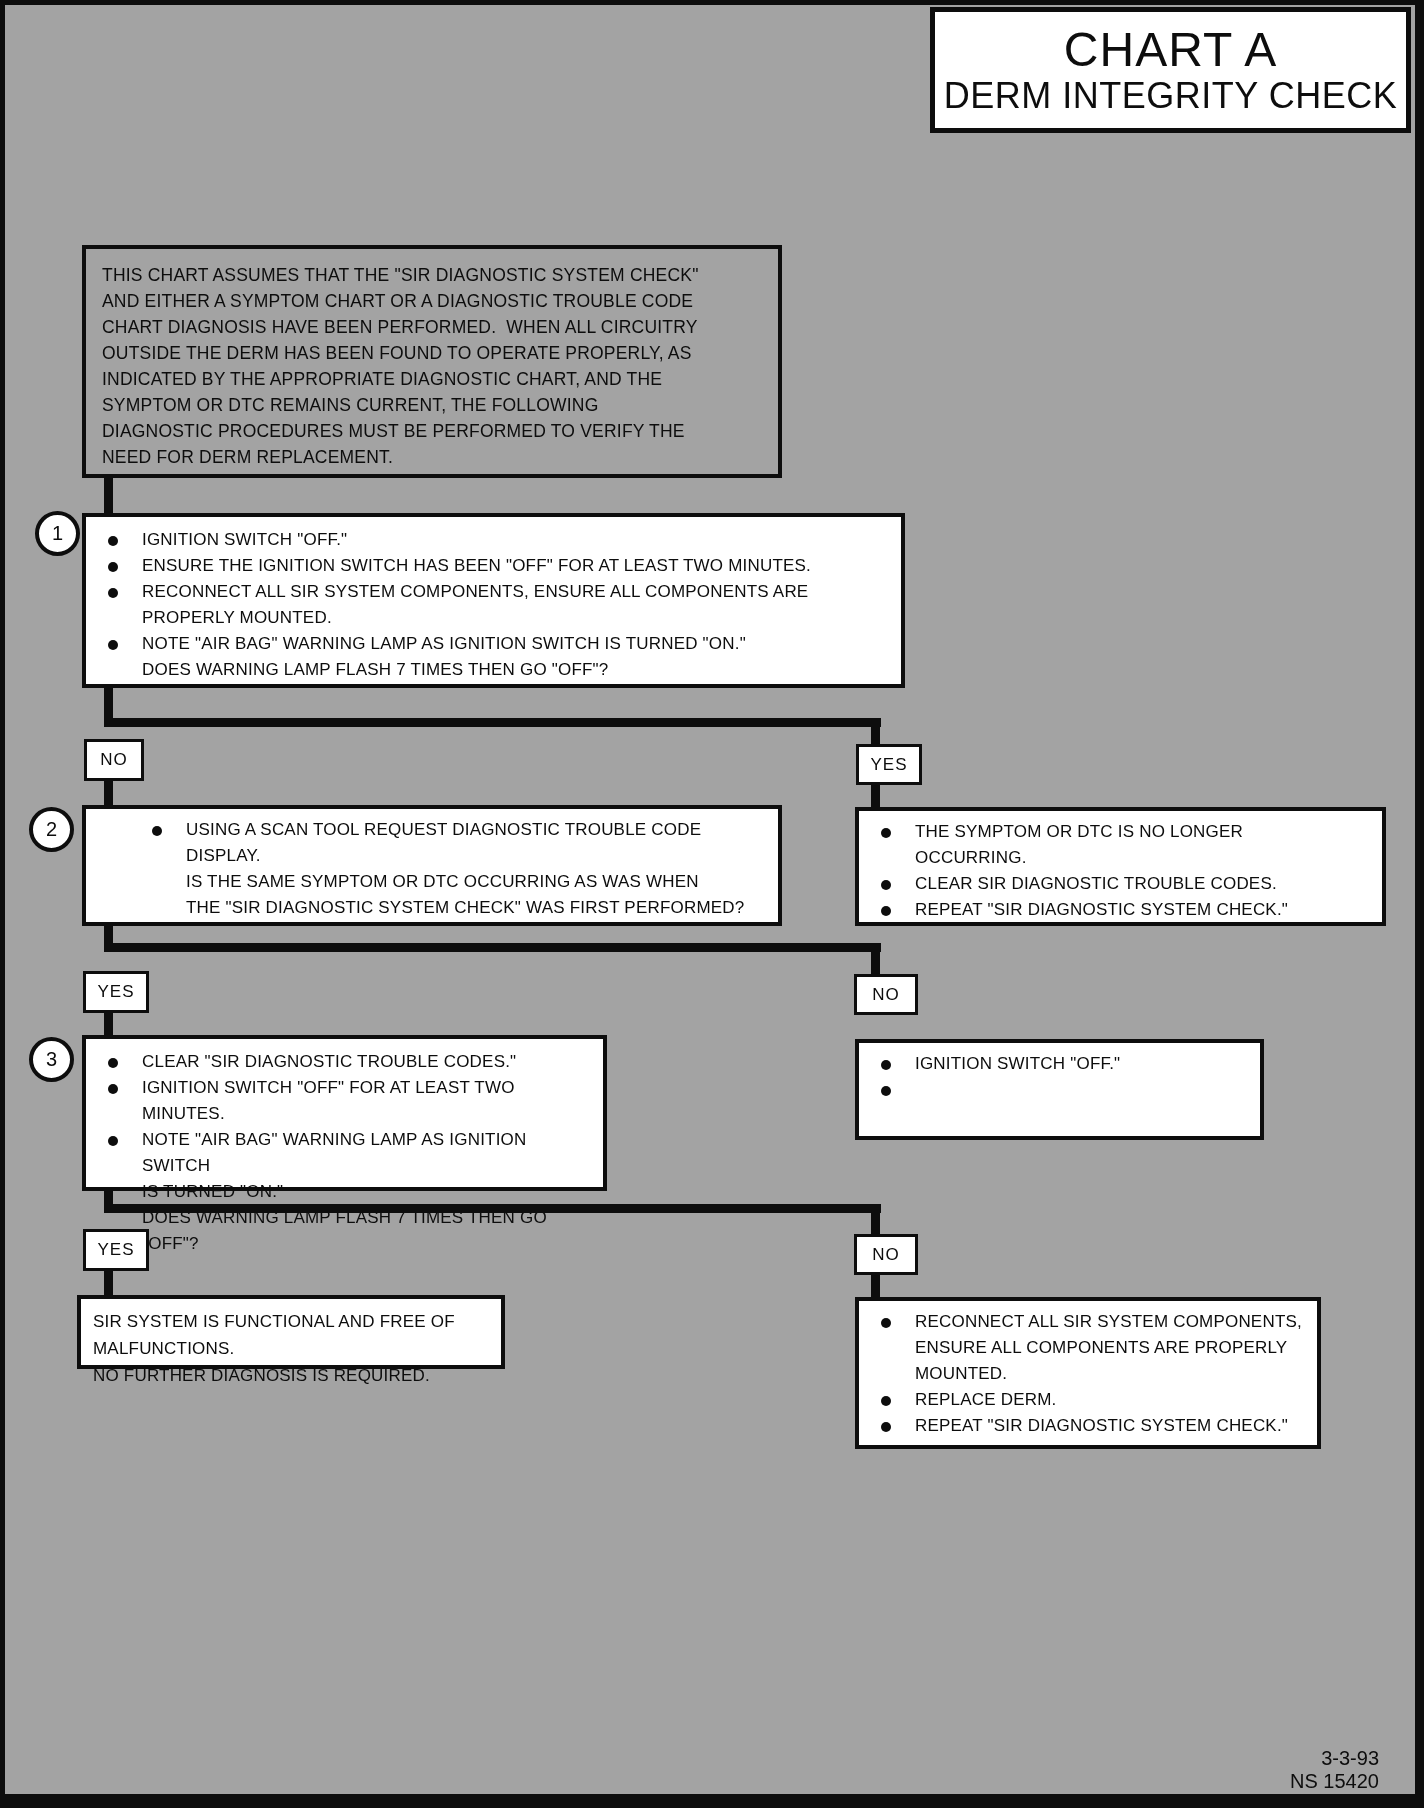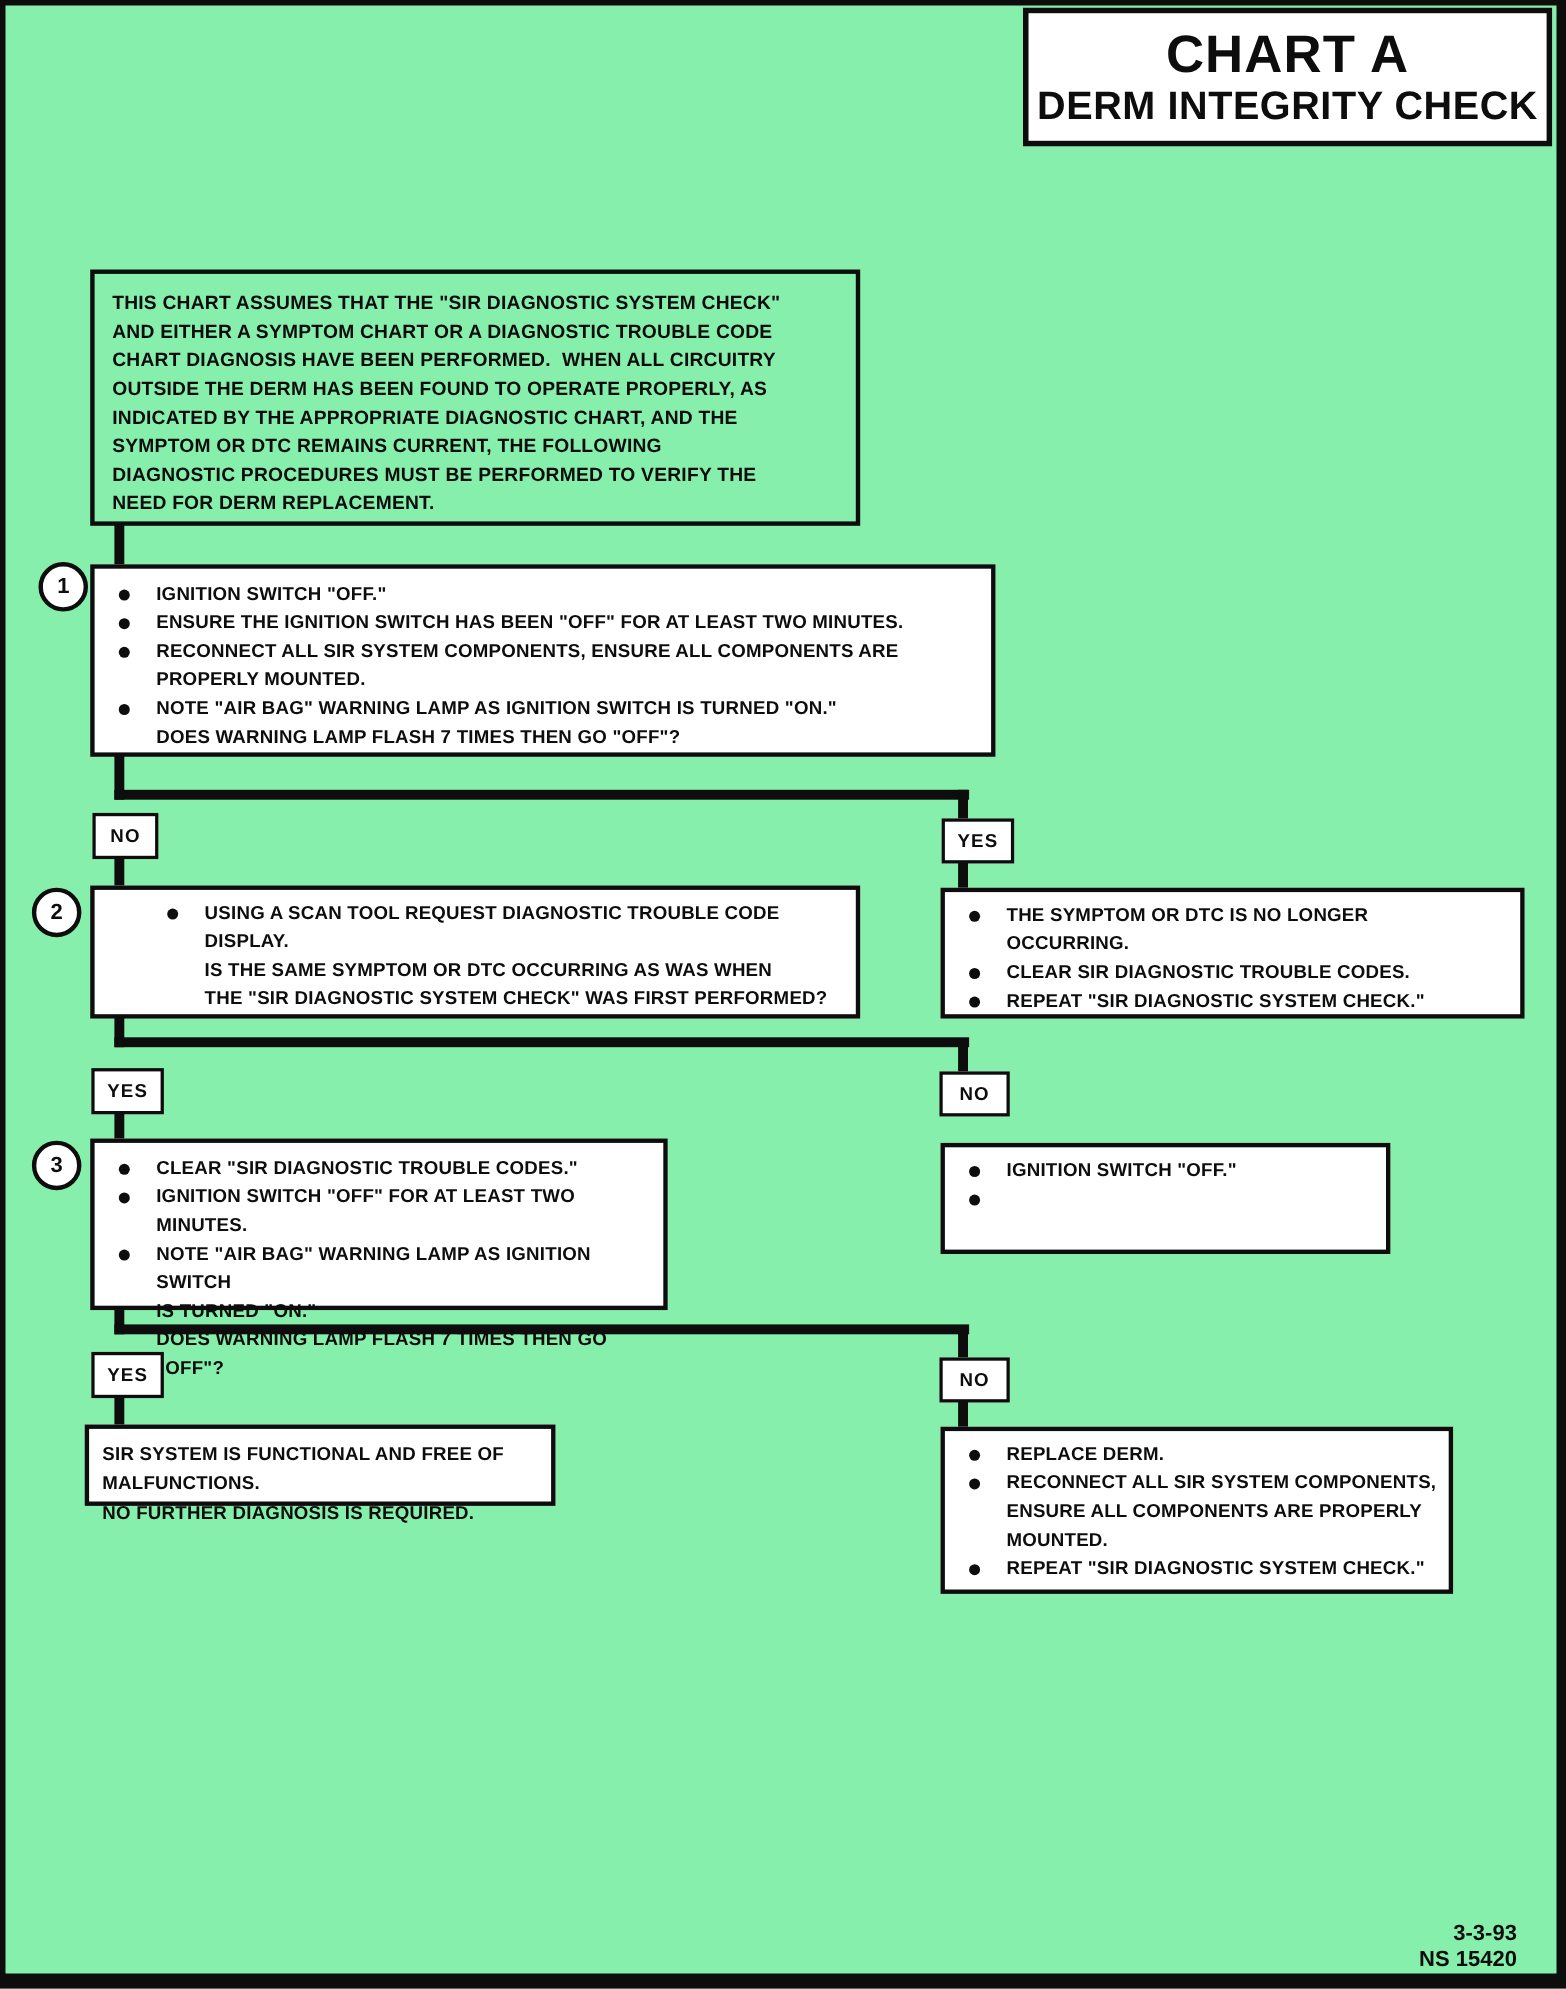--- a/index.html
+++ b/index.html
@@ -4,27 +4,27 @@
 <style>
   * { box-sizing: border-box; margin: 0; padding: 0; }
   html, body { background: #e8e8e8; }
   body { font-family: "Liberation Sans", sans-serif; }
 
   .page {
     position: relative;
     width: 1424px;
     height: 1808px;
     margin: 0 auto;
-    background: #86efac;
+    background: #a3a3a3;
     border: 5px solid #0d0d0d;
     border-right-width: 9px;
     border-bottom-width: 14px;
     overflow: hidden;
     color: #0d0d0d;
-    font-weight: 700;
+    font-weight: 400;
   }
 
   
   .fbox {
     position: absolute;
     background: #ffffff;
     border: 4px solid #0d0d0d;
   }
   .items { padding: 10px 6px 6px 0; }
   .item { display: flex; align-items: flex-start; }
@@ -241,30 +241,30 @@
   <div class="decision" style="left:849px; top:1229px; width:64px; height:41px;">NO</div>
   <div class="conn" style="left:99px; top:1265px; width:9px; height:27px;"></div>
   <div class="conn" style="left:866px; top:1269px; width:9px; height:26px;"></div>
 
   <div class="plain-box" style="left:72px; top:1290px; width:428px; height:74px;">SIR SYSTEM IS FUNCTIONAL AND FREE OF MALFUNCTIONS.
 NO FURTHER DIAGNOSIS IS REQUIRED.</div>
   <div class="fbox" style="left:850px; top:1292px; width:466px; height:152px;">
     <div class="items" style="padding-top:8px;">
         <div class="item">
           <span class="dot"></span>
-          <span class="txt">REPLACE DERM.</span>
-        </div>
-        <div class="item">
-          <span class="dot"></span>
           <span class="txt">RECONNECT ALL SIR SYSTEM COMPONENTS,
 ENSURE ALL COMPONENTS ARE PROPERLY
 MOUNTED.</span>
         </div>
         <div class="item">
           <span class="dot"></span>
+          <span class="txt">REPLACE DERM.</span>
+        </div>
+        <div class="item">
+          <span class="dot"></span>
           <span class="txt">REPEAT "SIR DIAGNOSTIC SYSTEM CHECK."</span>
         </div>
       </div>
   </div>
 
   <div class="footer">
     <div>3-3-93</div>
     <div>NS 15420</div>
   </div>
 

